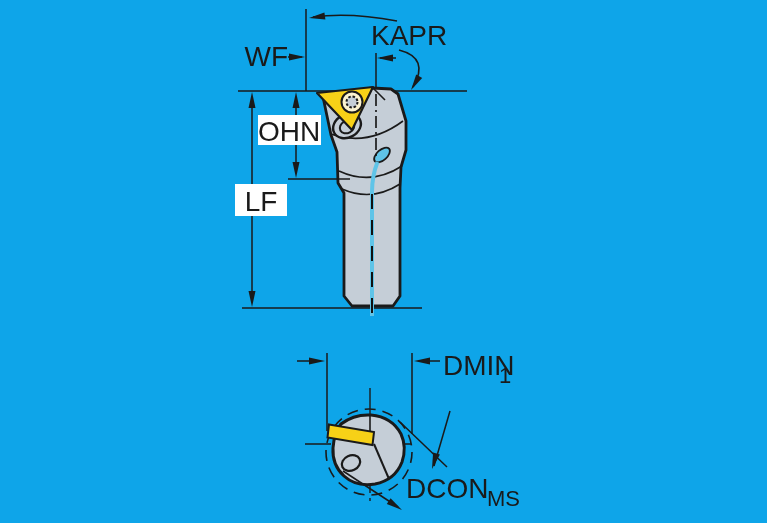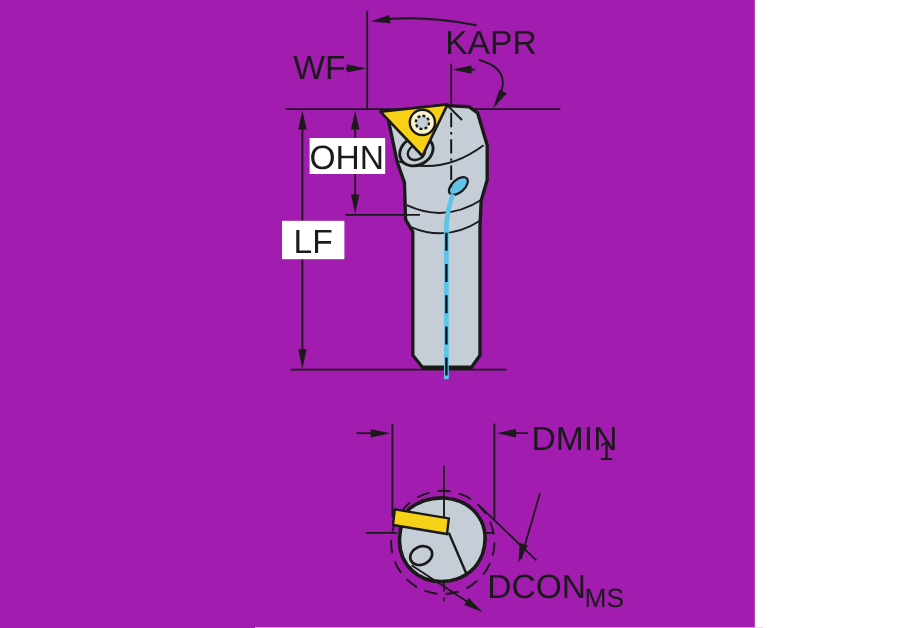--- a/index.html
+++ b/index.html
@@ -1,19 +1,19 @@
 <!DOCTYPE html>
 <html><head>
 <meta charset="utf-8">
 <style>
   html,body{margin:0;padding:0;background:#fff;}
   #stage{
     position:relative;
-    width:629px;height:523px;
-    background:#a21caf;
+    width:767px;height:523px;
+    background:#0ea5e9;
     font-family:"Liberation Sans", sans-serif;
     overflow:hidden;
   }
   svg{display:block;}
   text{
     font-family:"Liberation Sans", sans-serif;
     fill:#1a1a1a;
   }
   .dim-label{font-size:28px;}
   .dim-sub{font-size:22px;}

